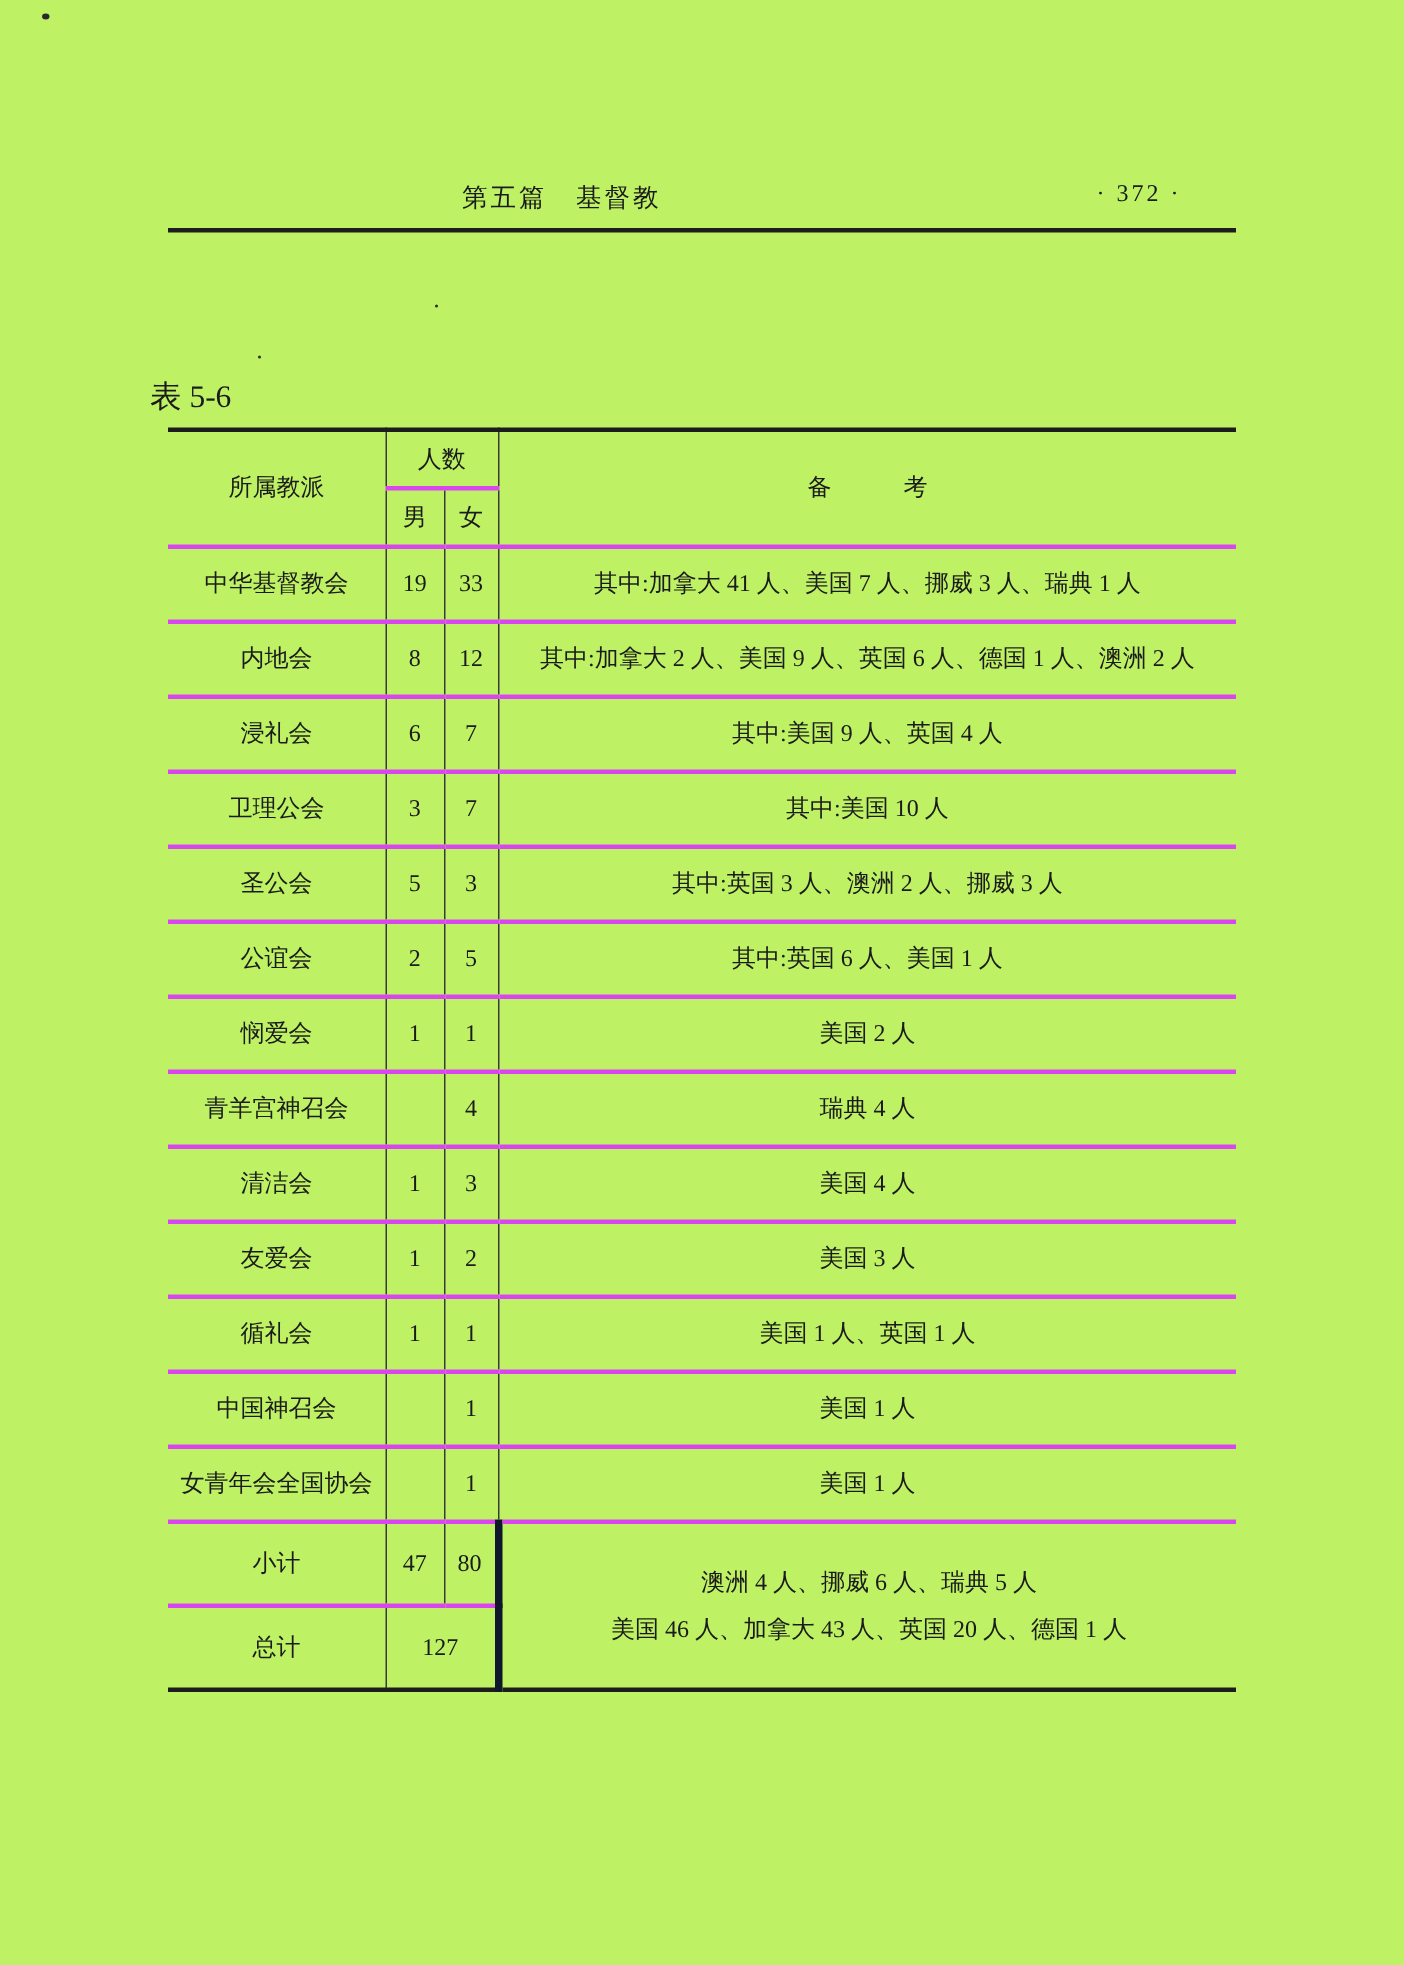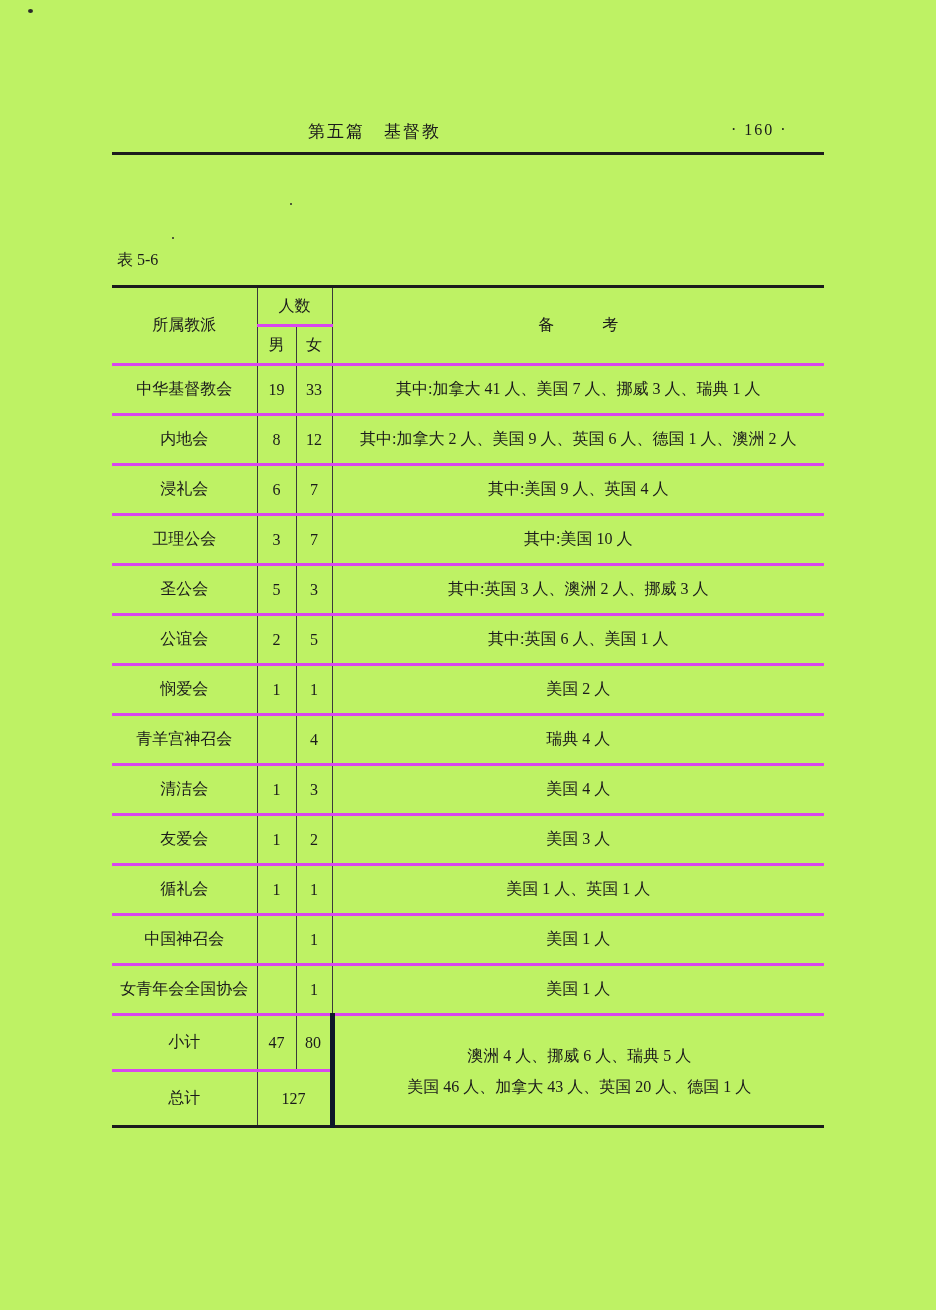--- a/index.html
+++ b/index.html
@@ -19,21 +19,21 @@
   }
   .page-number { position:absolute; top:121px; left:731px; font-size:16px; letter-spacing:2px; }
   .header-rule {
     position:absolute; top:152px; left:112px; width:712px; height:3px;
     background:#1d1d1d;
   }
   .doc-title {
     position:absolute; top:207px; left:0; width:860px; text-align:center;
     font-size:21px; font-weight:bold; letter-spacing:1px;
   }
-  .table-label { position:absolute; top:250px; left:117px; font-size:16px; }
+  .table-label { position:absolute; top:250px; left:100px; font-size:21px; }
 
   table.stats {
     position:absolute; top:285px; left:112px; width:712px;
     border-collapse:collapse; table-layout:fixed;
     border-top:3px solid #1c1c1c; border-bottom:3px solid #1c1c1c;
     font-size:16px;
   }
   table.stats col.c-name   { width:145px; }
   table.stats col.c-male   { width:39px; }
   table.stats col.c-female { width:36px; }
@@ -55,21 +55,21 @@
 </head>
 <body>
 
 <div class="page">
 
   <div class="speck s1"></div>
   <div class="speck s2"></div>
   <div class="speck s3"></div>
 
   <div class="section-title">第五篇　基督教</div>
-  <div class="page-number">· 160 ·</div>
+  <div class="page-number">· 372 ·</div>
   <div class="header-rule"></div>
 
   <div class="table-label">表 5-6</div>
 
   <table class="stats">
     <colgroup>
       <col class="c-name">
         <col class="c-male">
         <col class="c-female">
         <col class="c-remark">

